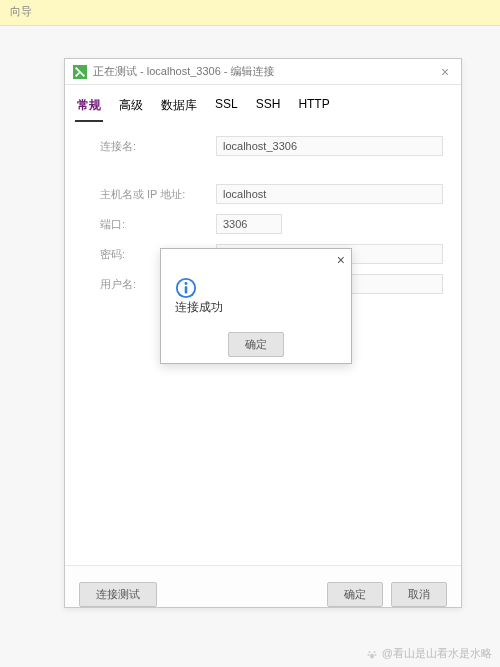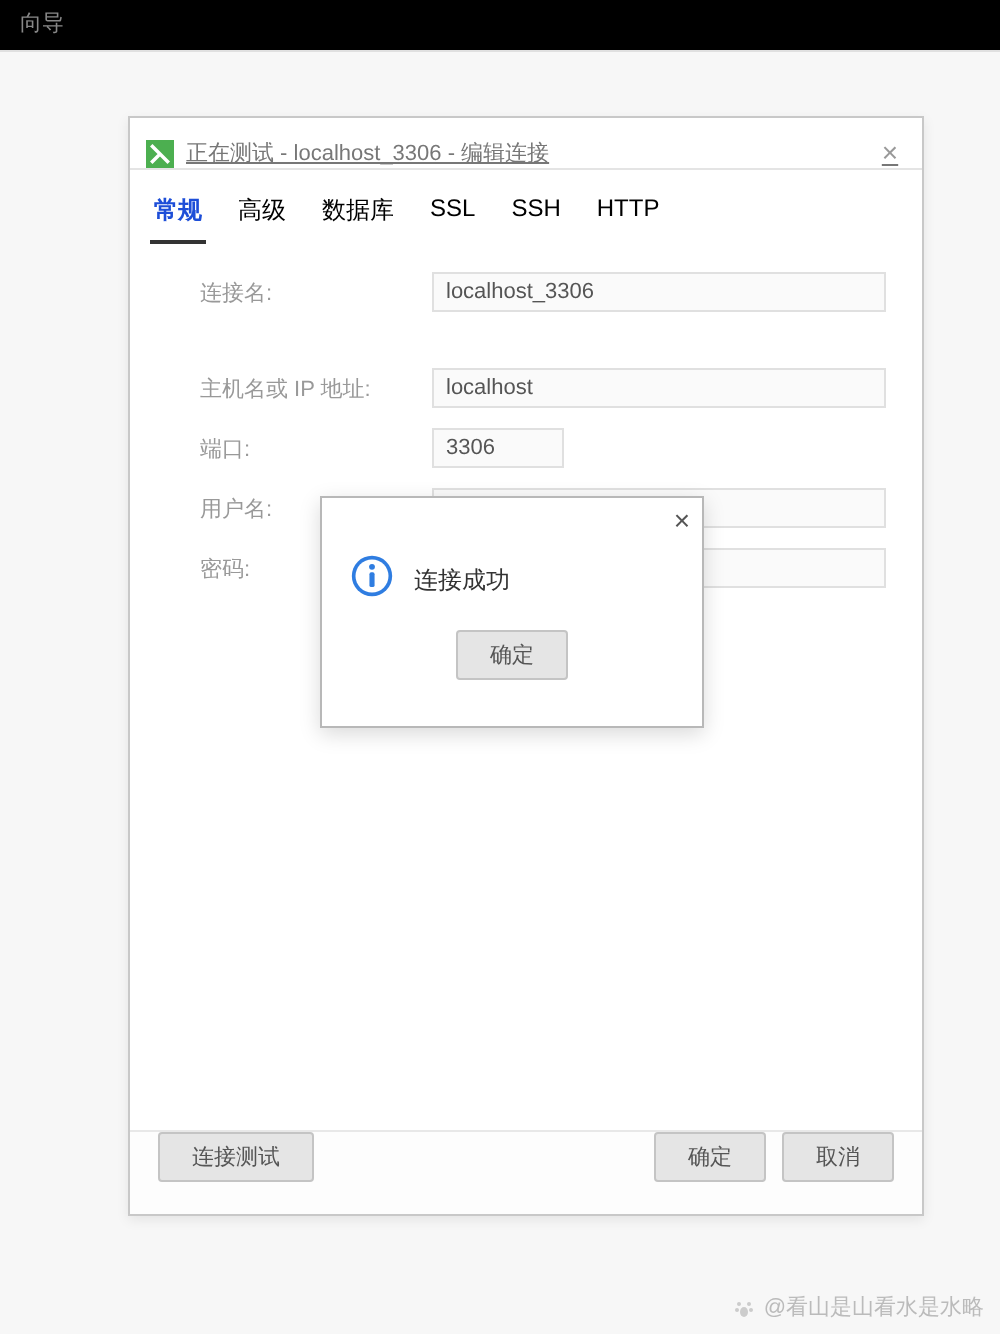--- a/index.html
+++ b/index.html
@@ -1,58 +1,58 @@
 <!DOCTYPE html>
 <html><head>
 <meta charset="utf-8">
 <style>
   * { box-sizing: border-box; margin: 0; padding: 0; font-family: "Microsoft YaHei", Arial, sans-serif; }
   body { width: 500px; height: 667px; background: #f7f7f7; overflow: hidden; position: relative; }
-  .topbar { height: 26px; background: #000000; border-bottom: 1px solid #e0e0e0; padding: 4px 10px; font-size: 11px; color: #888; }
+  .topbar { height: 26px; background: #fef9c3; border-bottom: 1px solid #e0e0e0; padding: 4px 10px; font-size: 11px; color: #888; }
   .dialog {
     position: absolute; left: 64px; top: 58px; width: 398px; height: 550px;
     background: #fff; border: 1px solid #c8c8c8; box-shadow: 0 2px 6px rgba(0,0,0,0.08);
   }
   .dlg-titlebar {
-    height: 26px; display: flex; align-items: flex-end; padding: 0 8px;
-    border-bottom: 1px solid #e4e4e4; font-size: 11px; color: #777; text-decoration: underline;
+    height: 26px; display: flex; align-items: center; padding: 0 8px;
+    border-bottom: 1px solid #e4e4e4; font-size: 11px; color: #777;
   }
   .app-icon { width: 14px; height: 14px; margin-right: 6px; }
   .dlg-title { flex: 1; }
   .close-x { width: 16px; text-align: center; color: #999; cursor: pointer; font-size: 14px; }
   .tabs { display: flex; padding: 8px 10px 0 10px; gap: 14px; font-size: 12px; }
   .tab { padding: 4px 2px 6px 2px; color: #000000; cursor: pointer; }
-  .tab.active { font-weight: bold; color: #1d4ed8; border-bottom: 2px solid #333; }
+  .tab.active { font-weight: bold; color: #701a75; border-bottom: 2px solid #333; }
   .form { padding: 14px 18px 0 18px; font-size: 11px; color: #999; }
   .row { display: flex; align-items: center; margin-bottom: 10px; }
   .row .lbl { width: 116px; margin-left: 17px; }
   .row input {
     flex: 1; height: 20px; border: 1px solid #e0e0e0; background: #fafafa;
     padding: 0 6px; font-size: 11px; color: #555;
   }
   .row.port input { width: 66px; flex: 0 0 auto; }
   .gap { height: 18px; }
   .dlg-footer {
     position: absolute; bottom: 0; left: 0; right: 0; height: 42px;
-    border-top: 1px solid #e8e8e8; display: flex; align-items: flex-start;
+    border-top: 1px solid #e8e8e8; display: flex; align-items: flex-end;
     padding: 0 14px; font-size: 11px; color: #666; background: #fdfdfd;
   }
   .btn {
     border: 1px solid #c4c4c4; background: #e5e5e5; padding: 4px 16px;
     font-size: 11px; color: #555; cursor: pointer; border-radius: 2px;
   }
   .dlg-footer .spacer { flex: 1; }
   .dlg-footer .btn + .btn { margin-left: 8px; }
   .msgbox {
     position: absolute; left: 160px; top: 248px; width: 192px; height: 116px;
     background: #fff; border: 1px solid #b8b8b8; box-shadow: 0 3px 10px rgba(0,0,0,0.15);
   }
   .msg-hdr { height: 22px; display: flex; justify-content: flex-end; align-items: center; padding: 0 6px; }
   .msg-close { font-size: 14px; color: #555; cursor: pointer; }
-  .msg-body { display: flex; align-items: flex-end; padding: 6px 14px 10px 14px; font-size: 12px; color: #333; }
+  .msg-body { display: flex; align-items: flex-start; padding: 6px 14px 10px 14px; font-size: 12px; color: #333; flex-direction: column; }
   .info-icon { width: 22px; height: 22px; margin-right: 10px; flex-shrink: 0; }
   .msg-foot { display: flex; justify-content: center; padding: 6px 0 10px 0; }
   .watermark {
     position: absolute; right: 8px; bottom: 6px; font-size: 11px; color: #bbb;
     display: flex; align-items: center; gap: 4px;
   }
 </style>
 </head>
 <body>
 
@@ -87,26 +87,26 @@
     <div class="gap"></div>
     <div class="row">
       <span class="lbl">主机名或 IP 地址:</span>
       <input type="text" value="localhost" style="">
     </div>
     <div class="row port">
       <span class="lbl">端口:</span>
       <input type="text" value="3306" style="">
     </div>
     <div class="row">
+      <span class="lbl">密码:</span>
+      <input type="text" value="●●●●" style="">
+    </div>
+    <div class="row">
       <span class="lbl">用户名:</span>
       <input type="text" value="root" style="">
-    </div>
-    <div class="row">
-      <span class="lbl">密码:</span>
-      <input type="text" value="●●●●" style="">
     </div>
   </div>
 
   <div class="dlg-footer">
     <button class="btn">连接测试</button>
     <span class="spacer"></span>
     <button class="btn">确定</button>
     <button class="btn">取消</button>
   </div>
 </div>

